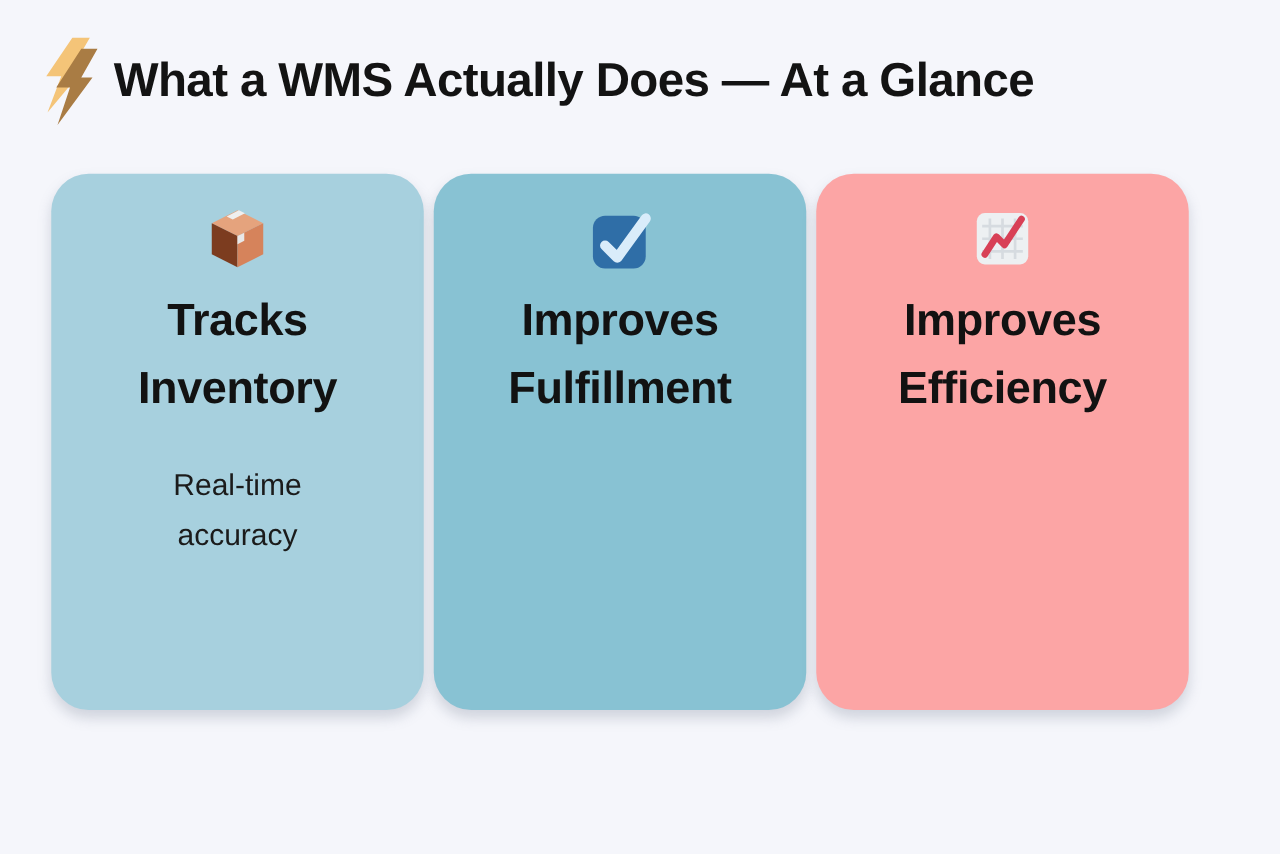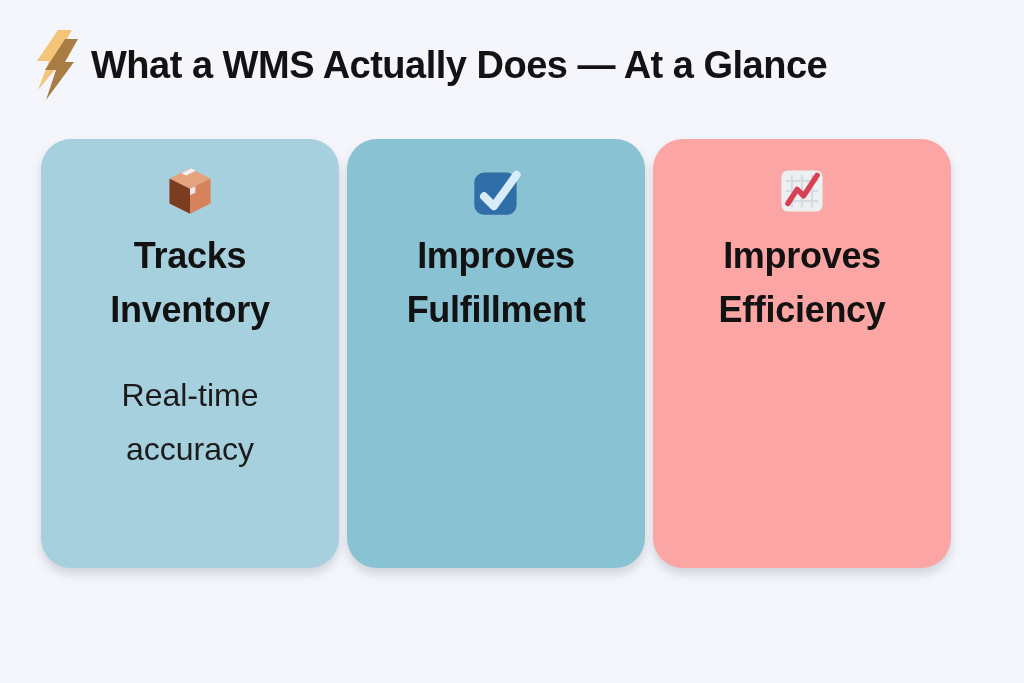--- a/index.html
+++ b/index.html
@@ -51,21 +51,21 @@
     margin: 12px 0 0;
     font-size: 36px;
     font-weight: 800;
     line-height: 1.5;
     letter-spacing: -0.3px;
     color: #121212;
     white-space: pre-line;
   }
   .card-description {
     margin: 32px 0 0;
-    font-size: 32px;
+    font-size: 24px;
     font-weight: 400;
     line-height: 1.68;
     color: #1b1b1b;
     white-space: pre-line;
   }
 </style>
 </head>
 <body>
 
 <div class="page">

